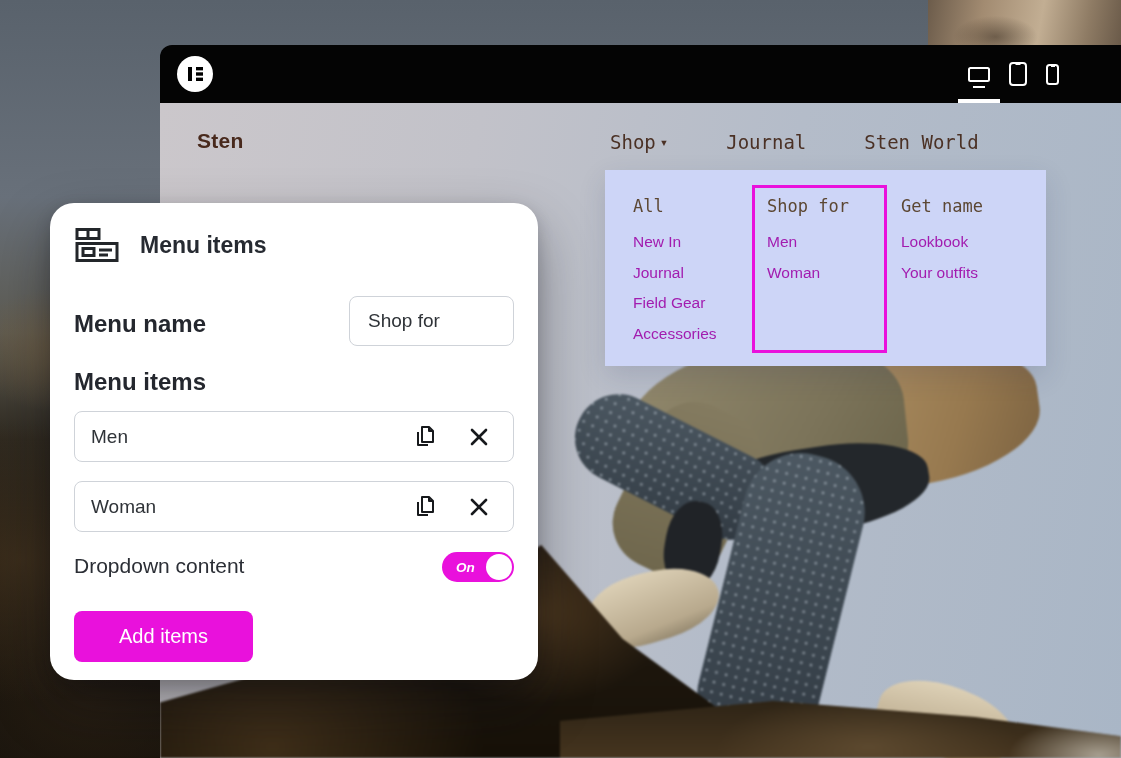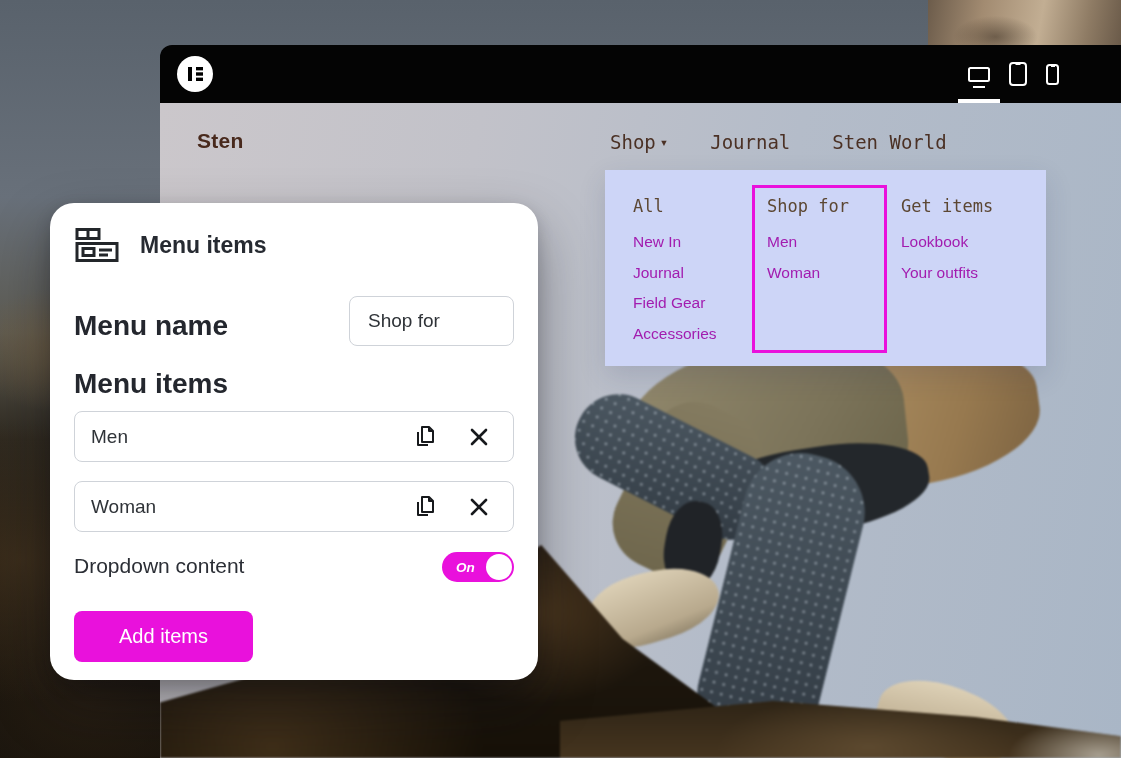--- a/index.html
+++ b/index.html
@@ -74,21 +74,21 @@
     clip-path:polygon(0 35%, 38% 0, 74% 28%, 100% 62%, 100% 100%, 0 100%);
     background:
       radial-gradient(120px 50px at 96% 95%, rgba(183,176,162,.85), transparent 75%),
       radial-gradient(200px 70px at 55% 80%, rgba(110,88,58,.6), transparent 75%),
       linear-gradient(180deg,#2e2416,#46351f); }
 
   
   .site-header { position:absolute; left:0; top:0; width:100%; height:70px; }
   .brand { position:absolute; left:37px; top:26px; font-size:21px; font-weight:700;
     color:#48291c; letter-spacing:.3px; cursor:pointer; }
-  .nav { position:absolute; left:450px; top:28px; display:flex; gap:42px;
+  .nav { position:absolute; left:450px; top:28px; display:flex; gap:58px;
     font-family:"DejaVu Sans Mono", monospace; font-size:19px; color:#4b3125;align-items:center; }
   .nav-item { cursor:pointer; white-space:nowrap; }
   .caret { font-size:14px; margin-left:4px; vertical-align:2px; }
 
   
   .megamenu { position:absolute; left:445px; top:67px; width:441px; height:196px;
     background:#cdd5f7; box-shadow:0 10px 26px rgba(35,45,90,.14); }
   .mm-col { position:absolute; top:26px; }
   .mm-col-0 { left:28px; } .mm-col-1 { left:162px; } .mm-col-2 { left:296px; }
   .mm-head { font-family:"DejaVu Sans Mono", monospace; font-size:17px; color:#5c4733;
@@ -96,21 +96,21 @@
   .mm-item { font-size:15.5px; color:#a21caf; line-height:30.5px; cursor:pointer; }
   .mm-highlight { position:absolute; left:147px; top:15px; width:135px; height:168px;
     border:3px solid #e911dc; pointer-events:none; }
 
   
   .panel { position:absolute; left:50px; top:203px; width:488px; height:477px; background:#fff;
     border-radius:24px; box-shadow:0 26px 55px rgba(12,12,18,.38), 0 6px 16px rgba(12,12,18,.18);
     color:#24272e; }
   .p-head { position:absolute; left:24px; top:24px; display:flex; align-items:center; gap:20px; }
   .p-title { font-size:23px; font-weight:700; color:#262a31; }
-  .p-label { position:absolute; left:24px; font-size:28px; font-weight:700; color:#24272e; }
+  .p-label { position:absolute; left:24px; font-size:24px; font-weight:700; color:#24272e; }
   .lbl-name { top:107px; } .lbl-items { top:165px; }
   .name-input { position:absolute; left:299px; top:93px; width:165px; height:50px;
     border:1px solid #cfd3d9; border-radius:8px; font-family:"Liberation Sans",sans-serif;
     font-size:19px; color:#2f3338; padding:0 18px; outline:none; }
   .item-row { position:absolute; left:24px; width:440px; height:51px; border:1px solid #cfd3d9;
     border-radius:8px; display:flex; align-items:center; padding:0 22px 0 16px; gap:30px; background:#fff; }
   .row-0 { top:208px; } .row-1 { top:278px; }
   .item-input { flex:1; border:none; outline:none; font-family:"Liberation Sans",sans-serif;
     font-size:19px; color:#2f3338; min-width:0; background:transparent; }
   .icon-btn { width:24px; height:24px; display:flex; align-items:center; justify-content:center;
@@ -189,21 +189,21 @@
           <div class="mm-item">Journal</div>
           <div class="mm-item">Field Gear</div>
           <div class="mm-item">Accessories</div>
         </div>
         <div class="mm-col mm-col-1">
           <div class="mm-head">Shop for</div>
           <div class="mm-item">Men</div>
           <div class="mm-item">Woman</div>
         </div>
         <div class="mm-col mm-col-2">
-          <div class="mm-head">Get items</div>
+          <div class="mm-head">Get name</div>
           <div class="mm-item">Lookbook</div>
           <div class="mm-item">Your outfits</div>
         </div>
         <div class="mm-highlight"></div>
       </div>
     </div>
   </div>
 
   <div class="panel">
     <div class="p-head">

